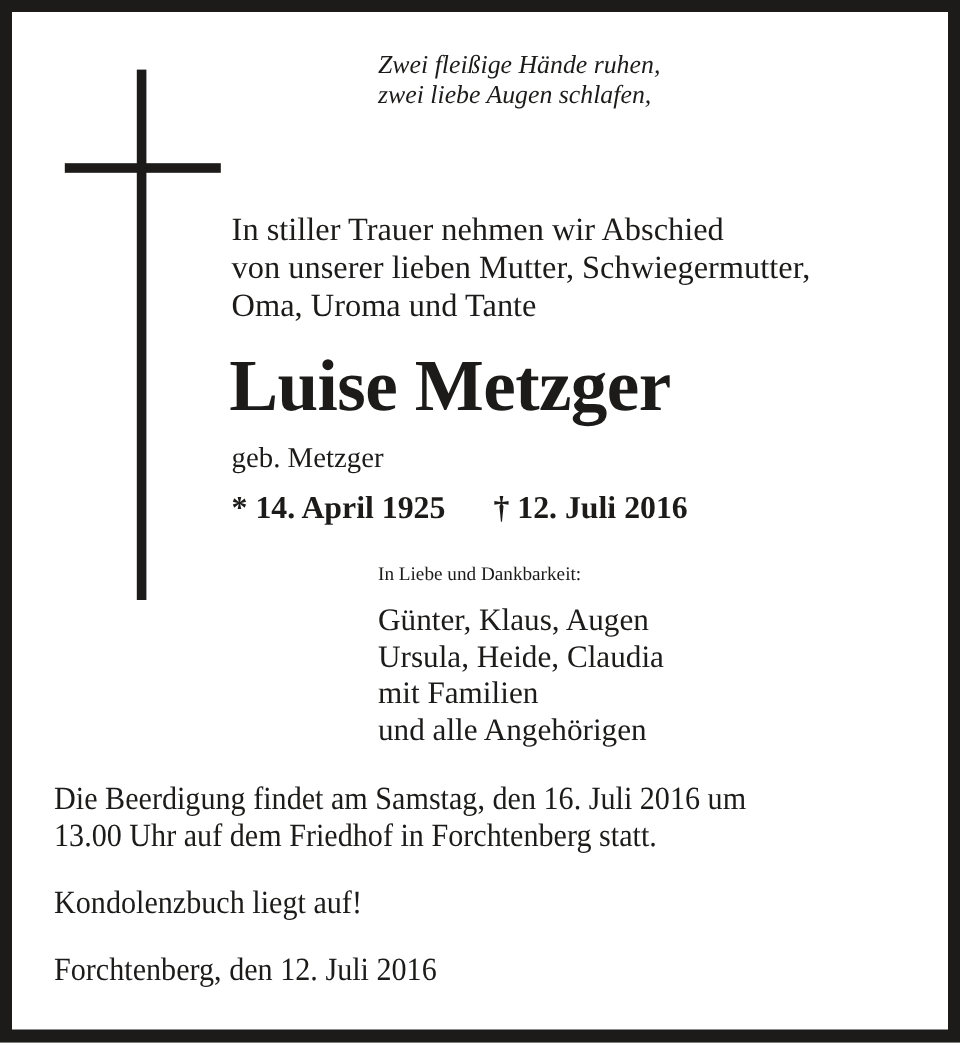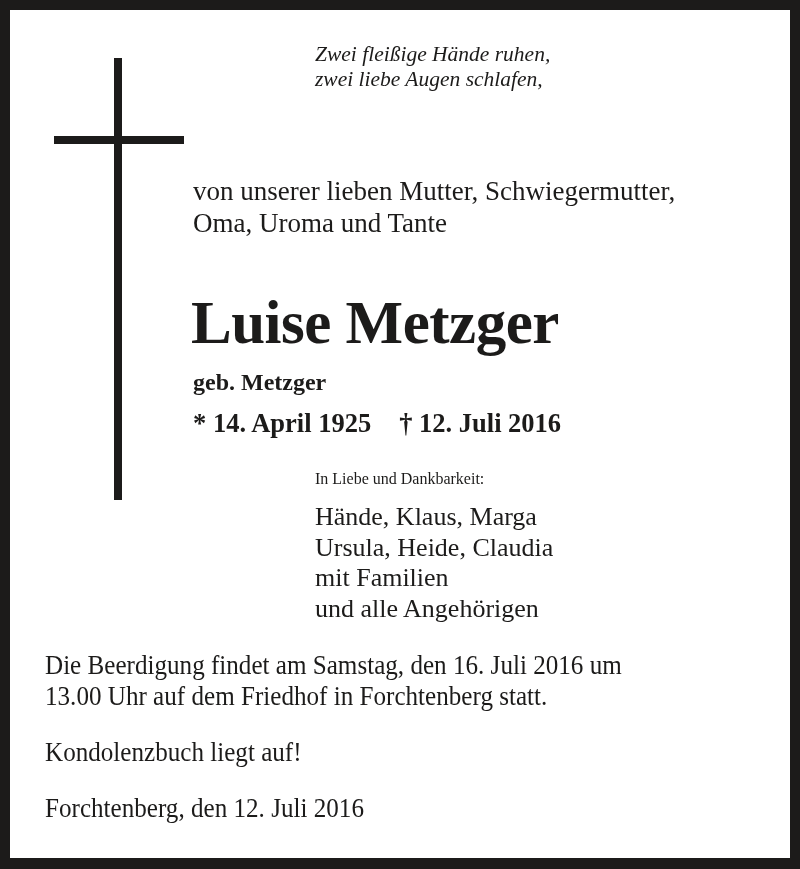--- a/index.html
+++ b/index.html
@@ -9,56 +9,57 @@
     box-sizing: border-box; border: 10px solid #1c1b1a; border-bottom-width: 11px;
     background: #ffffff;
   }
   .cross-v { position: absolute; left: 104px; top: 48px; width: 8px; height: 442px; background: #1c1b1a; }
   .cross-h { position: absolute; left: 44px; top: 126px; width: 130px; height: 8px; background: #1c1b1a; }
   .t { position: absolute; color: #1c1b1a; font-family: "DejaVu Serif", "Liberation Serif", serif; white-space: nowrap; }
   .poem { left: 315px; top: 42px; font-family: "Liberation Serif", serif; font-style: italic; font-size: 21.5px; line-height: 25px; }
   .poem div { height: 25px; }
   .intro { left: 193px; top: 176px; font-family: "Liberation Serif", serif; font-size: 27px; line-height: 31.5px; }
   .name { left: 191px; top: 288px; font-family: "Liberation Serif", serif; font-weight: bold; font-size: 61px; line-height: 70px; letter-spacing: -0.5px; }
-  .birthname { left: 193px; top: 367px; font-family: "Liberation Serif", serif; font-weight: bold; font-size: 24px; line-height: 30px; }
+  .birthname { left: 193px; top: 367px; font-family: "Liberation Serif", serif; font-weight: normal; font-size: 24px; line-height: 30px; }
   .dates { left: 193px; top: 407px; font-family: "Liberation Serif", serif; font-weight: bold; font-size: 26.5px; line-height: 32px; }
-  .dates .death { margin-left: 28px; }
+  .dates .death { margin-left: 40px; }
   .thanks { left: 315px; top: 464px; font-family: "Liberation Serif", serif; font-size: 16px; line-height: 30px; }
   .family { left: 315px; top: 502px; font-family: "Liberation Serif", serif; font-size: 26px; line-height: 30.5px; }
   .funeral { left: 45px; top: 650px; font-family: "Liberation Serif", serif; font-size: 27px; line-height: 31px; transform: scaleX(0.93); transform-origin: left top; }
   .condolence { left: 45px; top: 737px; font-family: "Liberation Serif", serif; font-size: 27px; line-height: 31px; transform: scaleX(0.93); transform-origin: left top; }
   .place-date { left: 45px; top: 793px; font-family: "Liberation Serif", serif; font-size: 27px; line-height: 31px; transform: scaleX(0.93); transform-origin: left top; }
 </style>
 </head>
 <body>
 
 <div class="frame">
   <div class="cross-v"></div>
   <div class="cross-h"></div>
 </div>
 
 <div class="t poem">
   <div>Zwei fleißige Hände ruhen,</div>
   <div>zwei liebe Augen schlafen,</div>
 </div>
 
 <div class="t intro">
+  <div>In stiller Trauer nehmen wir Abschied</div>
   <div>von unserer lieben Mutter, Schwiegermutter,</div>
   <div>Oma, Uroma und Tante</div>
 </div>
 
 <div class="t name">Luise Metzger</div>
 <div class="t birthname">geb. Metzger</div>
 <div class="t dates">
   <span>* 14. April 1925</span><span class="death">† 12. Juli 2016</span>
 </div>
 
 <div class="t thanks">In Liebe und Dankbarkeit:</div>
 <div class="t family">
-  <div>Hände, Klaus, Marga</div>
+  <div>Günter, Klaus, Augen</div>
   <div>Ursula, Heide, Claudia</div>
   <div>mit Familien</div>
   <div>und alle Angehörigen</div>
 </div>
 
 <div class="t funeral">
   <div>Die Beerdigung findet am Samstag, den 16. Juli 2016 um</div>
   <div>13.00 Uhr auf dem Friedhof in Forchtenberg statt.</div>
 </div>
 

